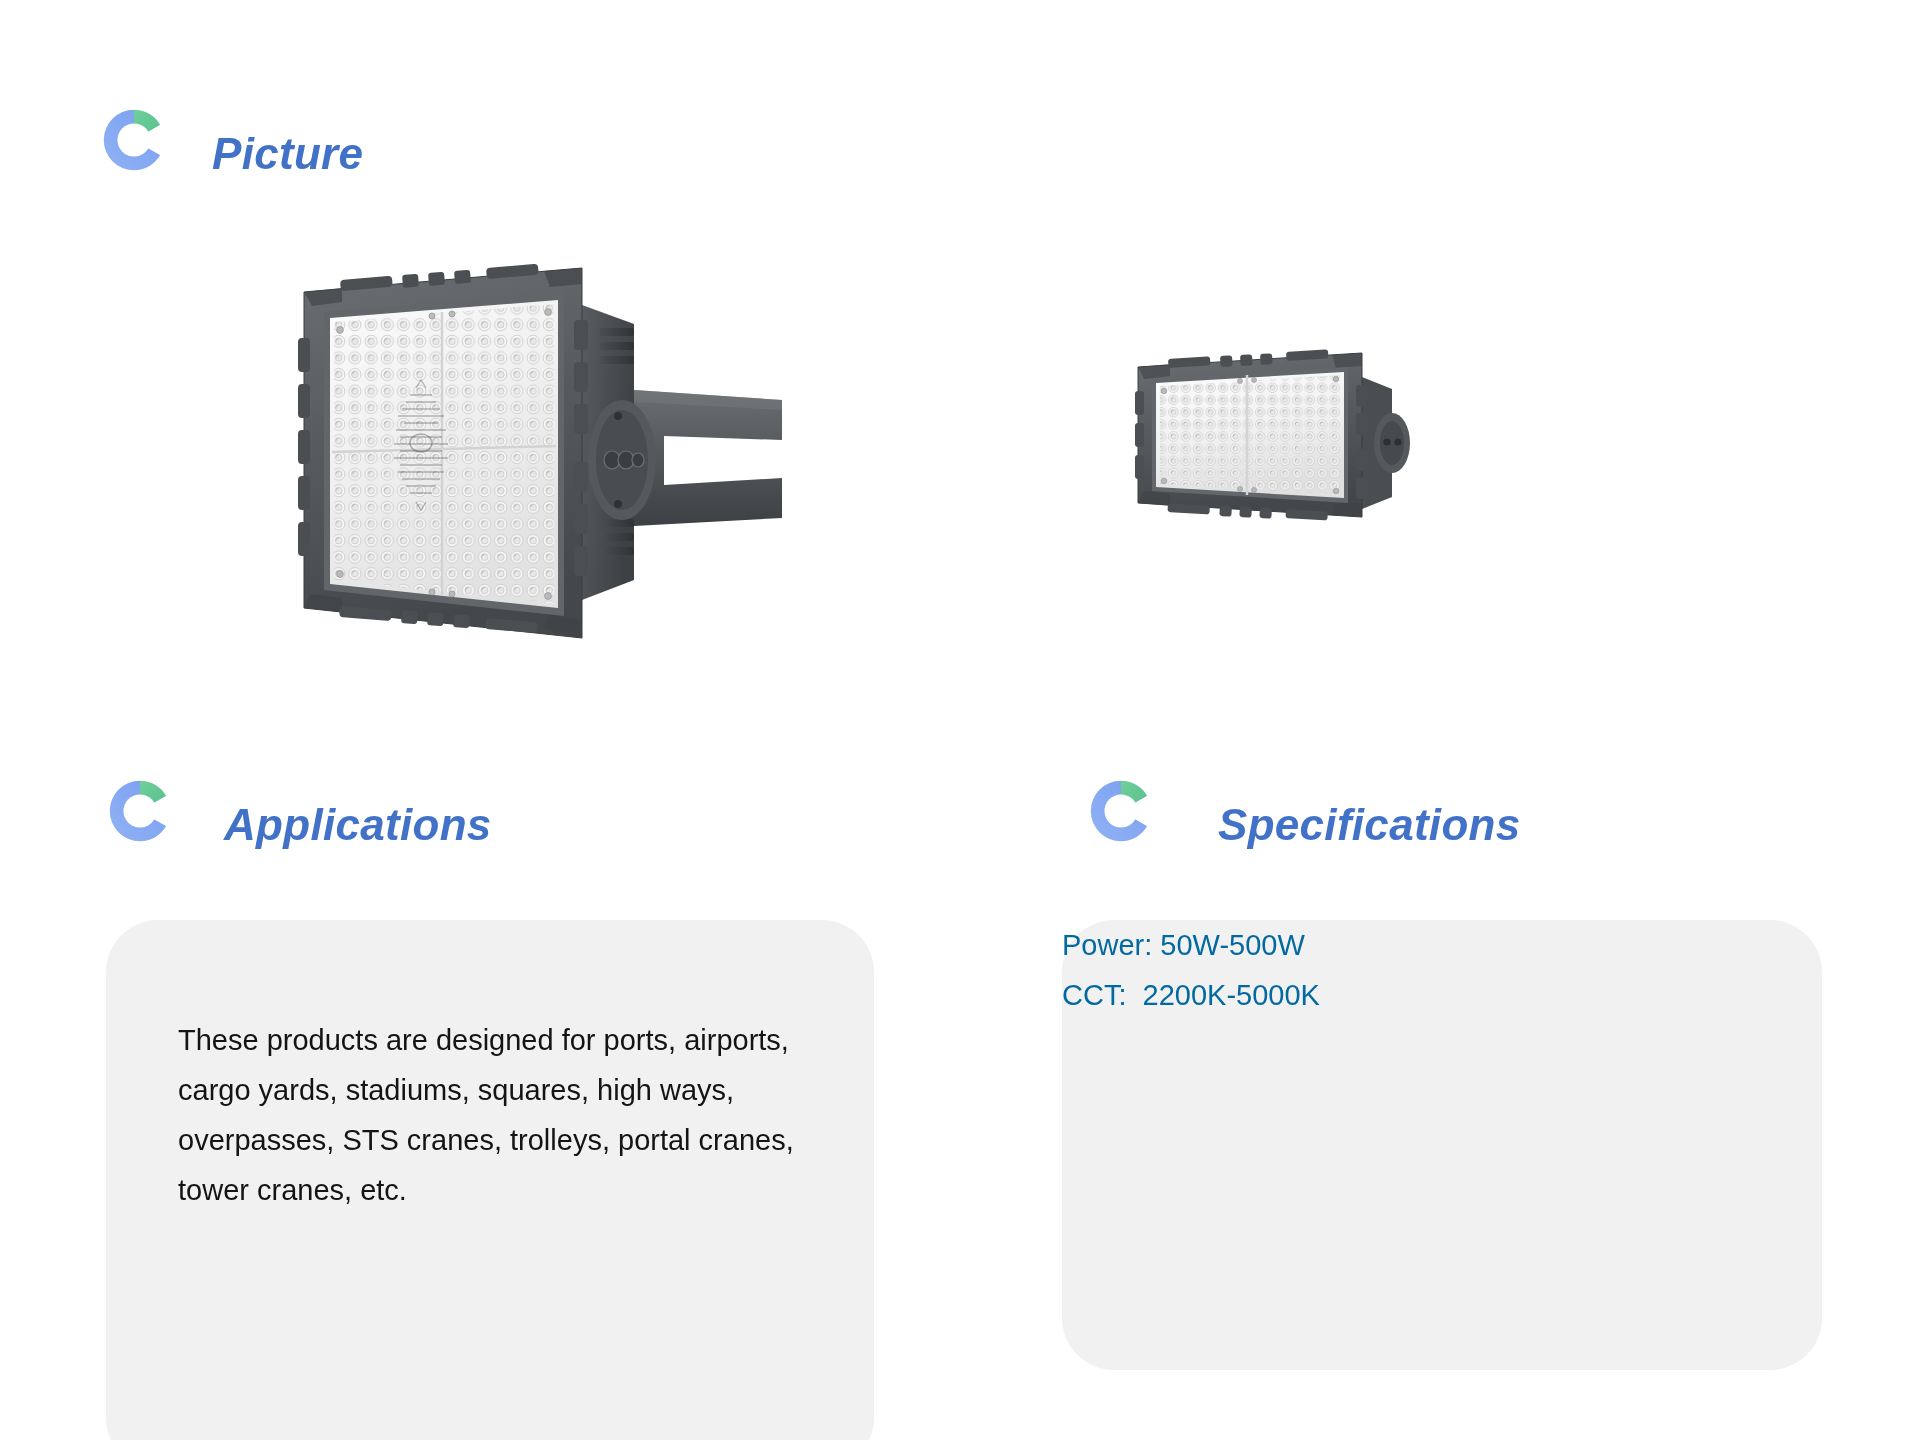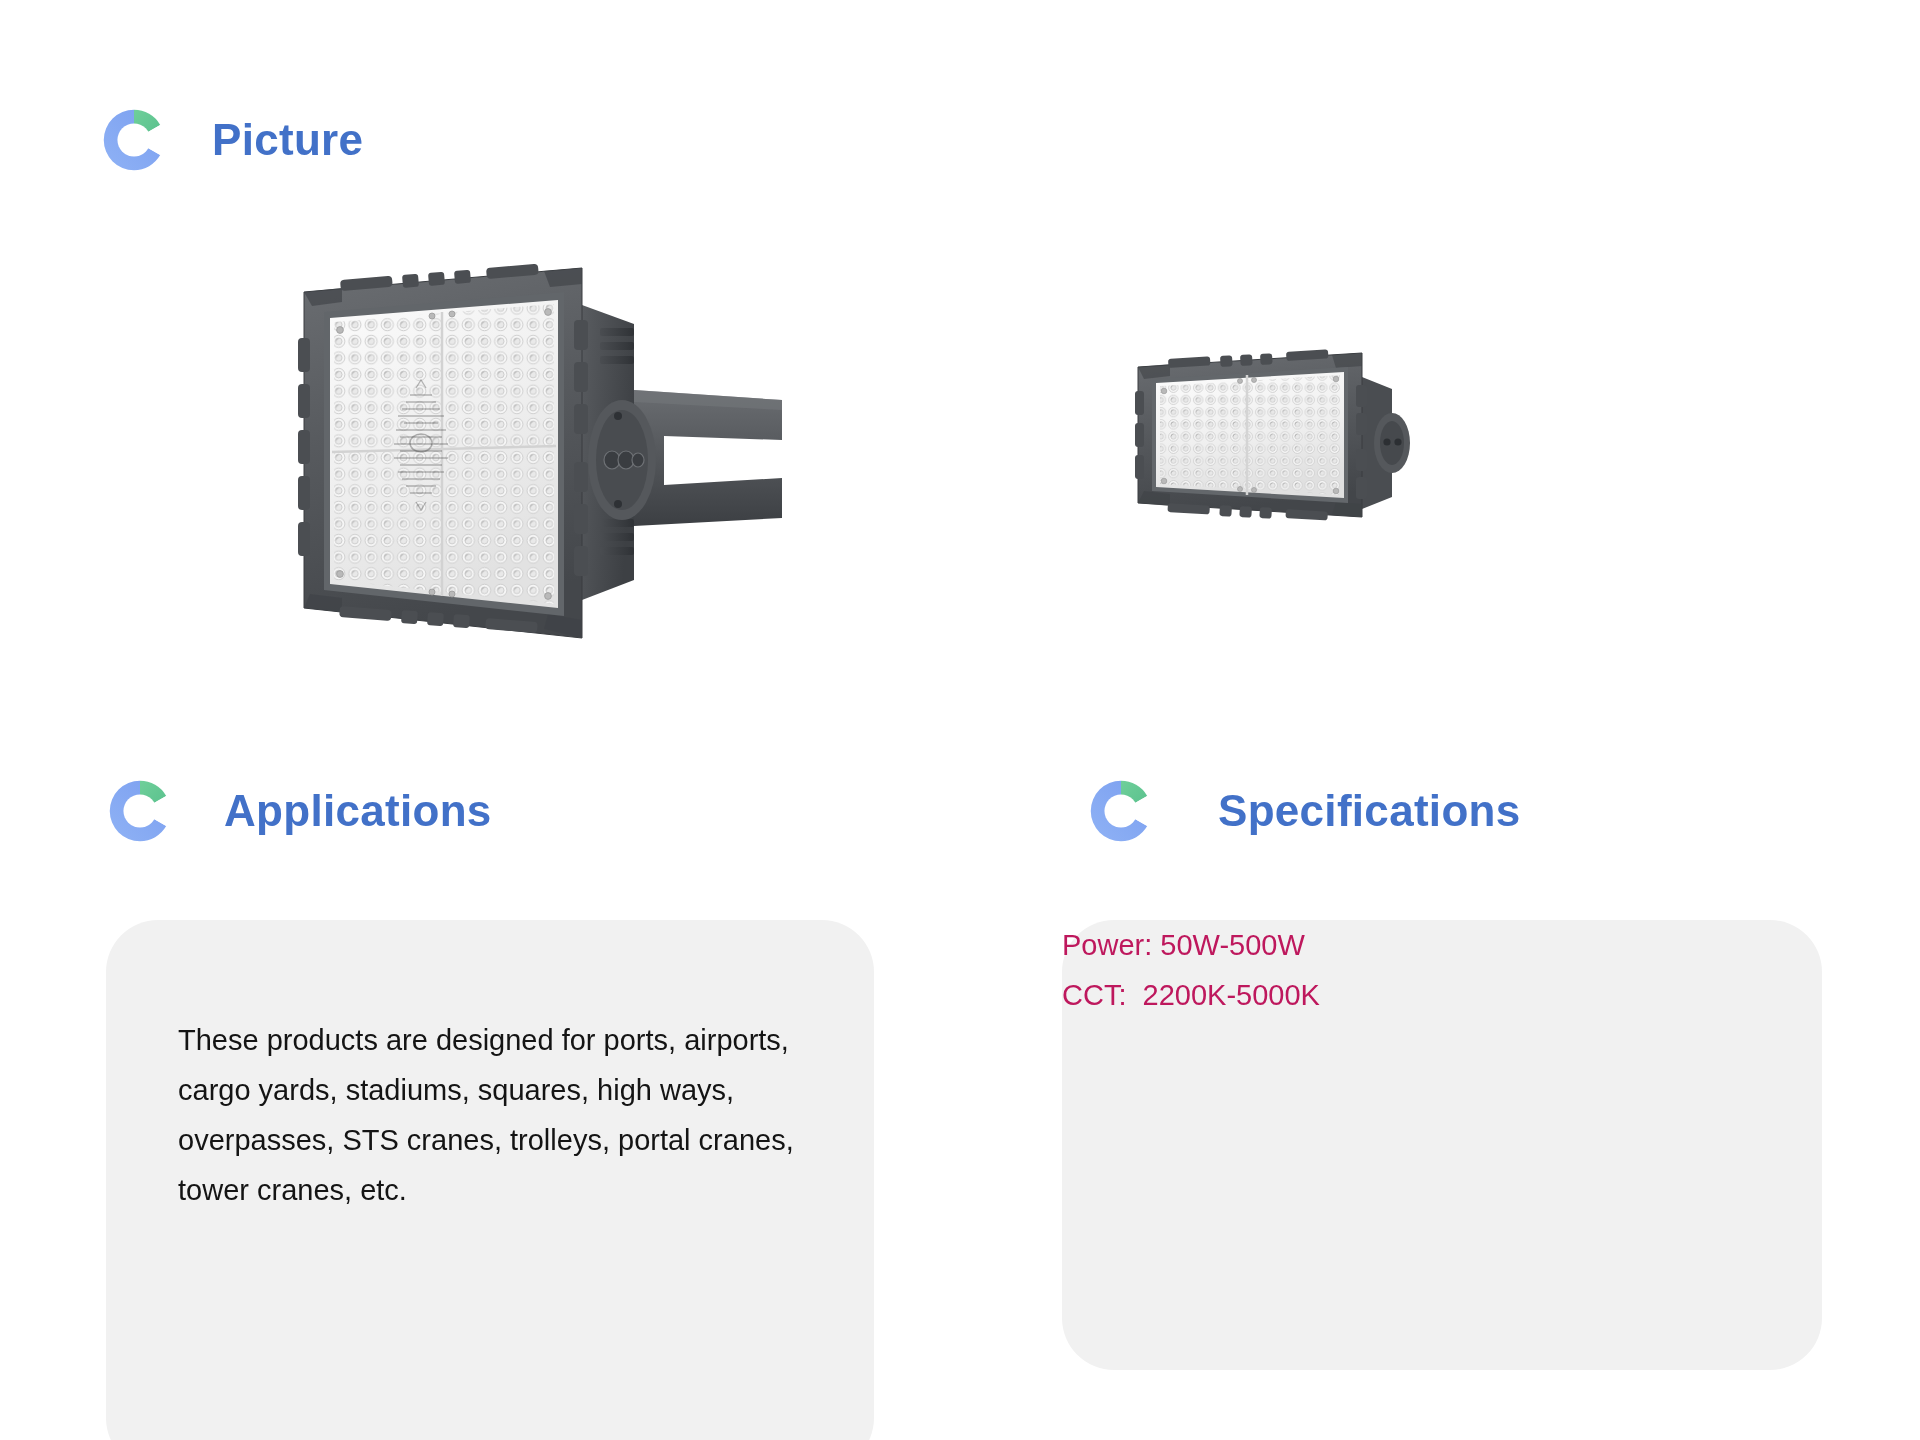--- a/index.html
+++ b/index.html
@@ -13,21 +13,22 @@
     position: relative;
     overflow: hidden;
     font-family: "Liberation Sans", sans-serif;
     -webkit-font-smoothing: antialiased;
   }
 
   
   .section-head {
     position: absolute;
     display: flex;
-    align-items: center;
+    align-items: flex-end;
+    font-style: italic;
   }
   .c-logo {
     width: 72px;
     height: 72px;
     flex: 0 0 72px;
     position: relative;
     display: block;
   }
   .c-logo svg { display: block; width: 100%; height: 100%; }
 
@@ -102,21 +103,21 @@
     top: 95px;
     width: 640px;
   }
   #specifications-list {
     left: 75px;
     top: 95px;
   }
   .spec-line {
     font-size: 29px;
     line-height: 50px;
-    color: #be185d;
+    color: #0369a1;
     white-space: pre;
   }
 </style>
 </head>
 <body>
 
 <div class="section-head" id="head-picture">
   <span class="c-logo">
     <svg viewBox="0 0 100 100" xmlns="http://www.w3.org/2000/svg">
       <defs>

